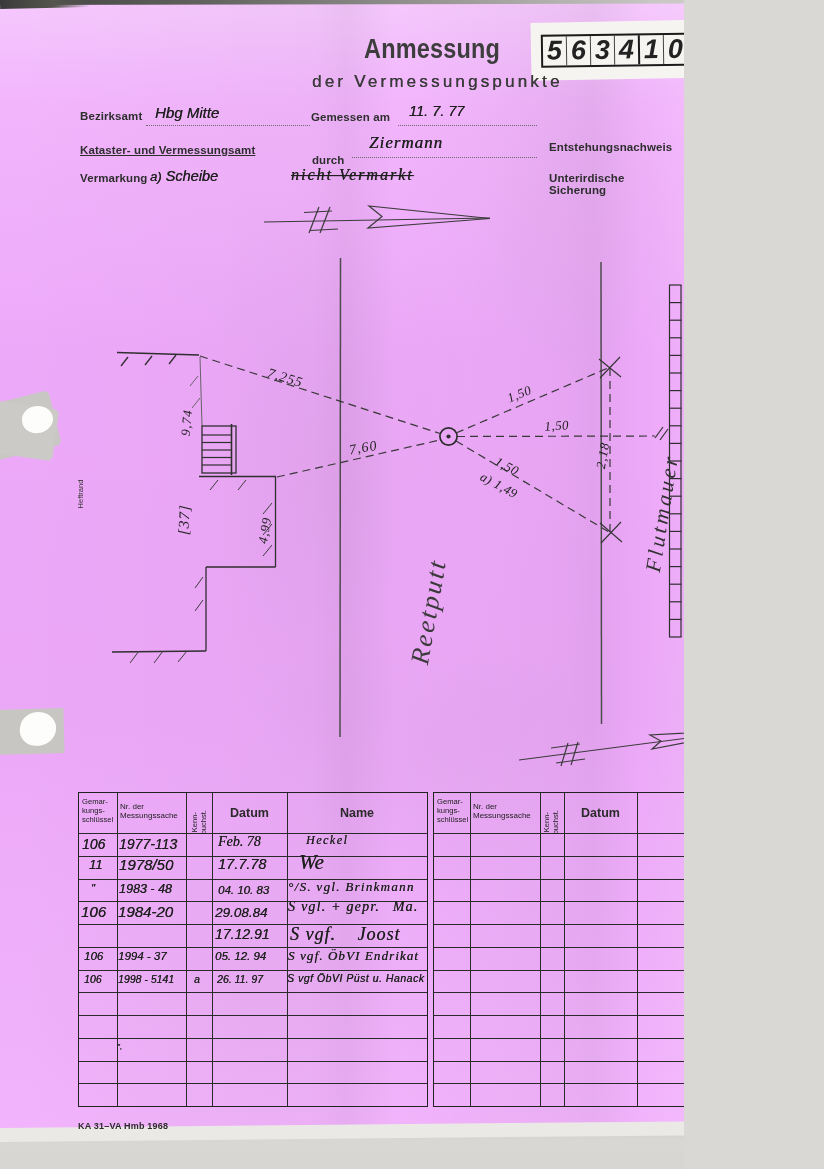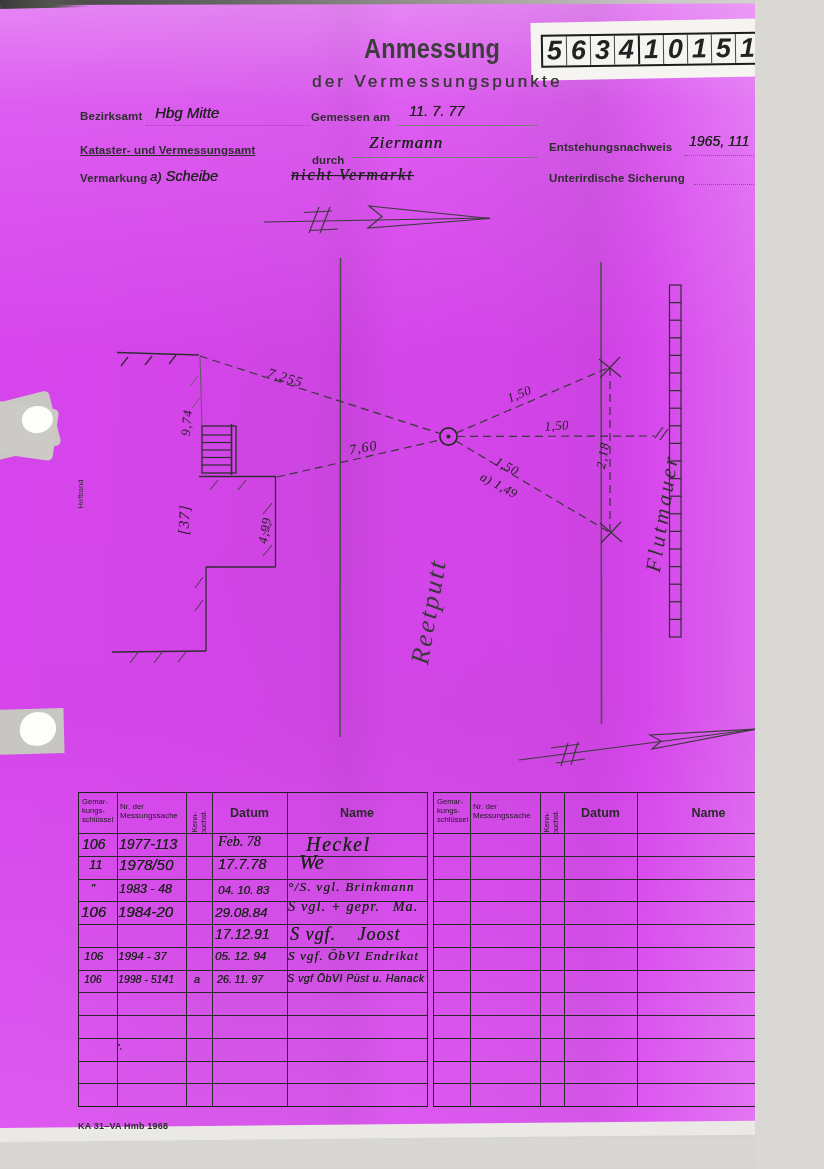--- a/index.html
+++ b/index.html
@@ -1,17 +1,17 @@
 <!DOCTYPE html>
 <html><head>
 <meta charset="utf-8">
 <style>
   html,body{margin:0;padding:0;background:#d9d8d5;}
-  #page{position:relative;width:755px;height:1169px;overflow:hidden;
-    background:#d946ef;
+  #page{position:relative;width:684px;height:1169px;overflow:hidden;
+    background:#f0abfc;
     font-family:"Liberation Sans", sans-serif;color:#2b2b2b;}
   .abs{position:absolute;}
   .lbl{font-size:11.5px;color:#2e2e2e;letter-spacing:0.1px;font-weight:bold;}
   .dot{border-bottom:1.4px dotted #6a6a6a;height:1px;}
   .hw{font-style:italic;color:#1f1f1f;text-shadow:0.3px 0.2px 0 #333;}
   .hws{font-family:"Liberation Serif",serif;font-style:italic;color:#1f1f1f;text-shadow:0.3px 0.2px 0 #333;}
   .vl{position:absolute;top:0;bottom:0;width:1.2px;background:#2a2a2a;}
   .hl{position:absolute;left:0;right:0;height:1.1px;background:#2a2a2a;}
   .hcell{font-size:7.6px;line-height:9.2px;color:#1d1d1d;}
 </style>
@@ -275,21 +275,21 @@
   <div class="abs hcell" style="left:3px;top:4px;">Gemar-<br>kungs-<br>schlüssel</div>
   <div class="abs hcell" style="left:41px;top:9px;font-size:8px;">Nr. der<br>Messungssache</div>
   <div class="abs hcell" style="left:107px;top:20px;width:26px;text-align:center;transform:rotate(-90deg);transform-origin:center;font-size:7.5px;">Kenn-<br>buchst.</div>
   <div class="abs" style="left:133px;top:13px;width:75px;text-align:center;font-weight:bold;font-size:12.5px;">Datum</div>
   <div class="abs" style="left:208px;top:13px;width:140px;text-align:center;font-weight:bold;font-size:12.5px;">Name</div>
 </div>
 
 <div class="abs hw" style="left:82px;top:836px;font-size:14px;">106</div>
 <div class="abs hw" style="left:119px;top:836px;font-size:14px;">1977-113</div>
 <div class="abs hws" style="left:218px;top:834px;font-size:14px;">Feb. 78</div>
-<div class="abs hws" style="left:306px;top:833px;font-size:20px;letter-spacing:1.5px;">Heckel</div>
+<div class="abs hws" style="left:306px;top:833px;font-size:12px;letter-spacing:1.5px;">Heckel</div>
 
 <div class="abs hw" style="left:89px;top:857px;font-size:13px;text-align:center;">11</div>
 <div class="abs hw" style="left:119px;top:856px;font-size:15px;">1978/50</div>
 <div class="abs hw" style="left:218px;top:856px;font-size:14.5px;">17.7.78</div>
 <div class="abs hws" style="left:299px;top:850px;font-size:21px;">We</div>
 
 <div class="abs hw" style="left:91px;top:882px;font-size:11px;">"</div>
 <div class="abs hw" style="left:119px;top:882px;font-size:12.5px;">1983 - 48</div>
 <div class="abs hw" style="left:218px;top:884px;font-size:11.5px;">04. 10. 83</div>
 <div class="abs hws" style="left:288px;top:879px;font-size:13px;letter-spacing:1.3px;white-space:nowrap;">°/S. vgl. Brinkmann</div>

